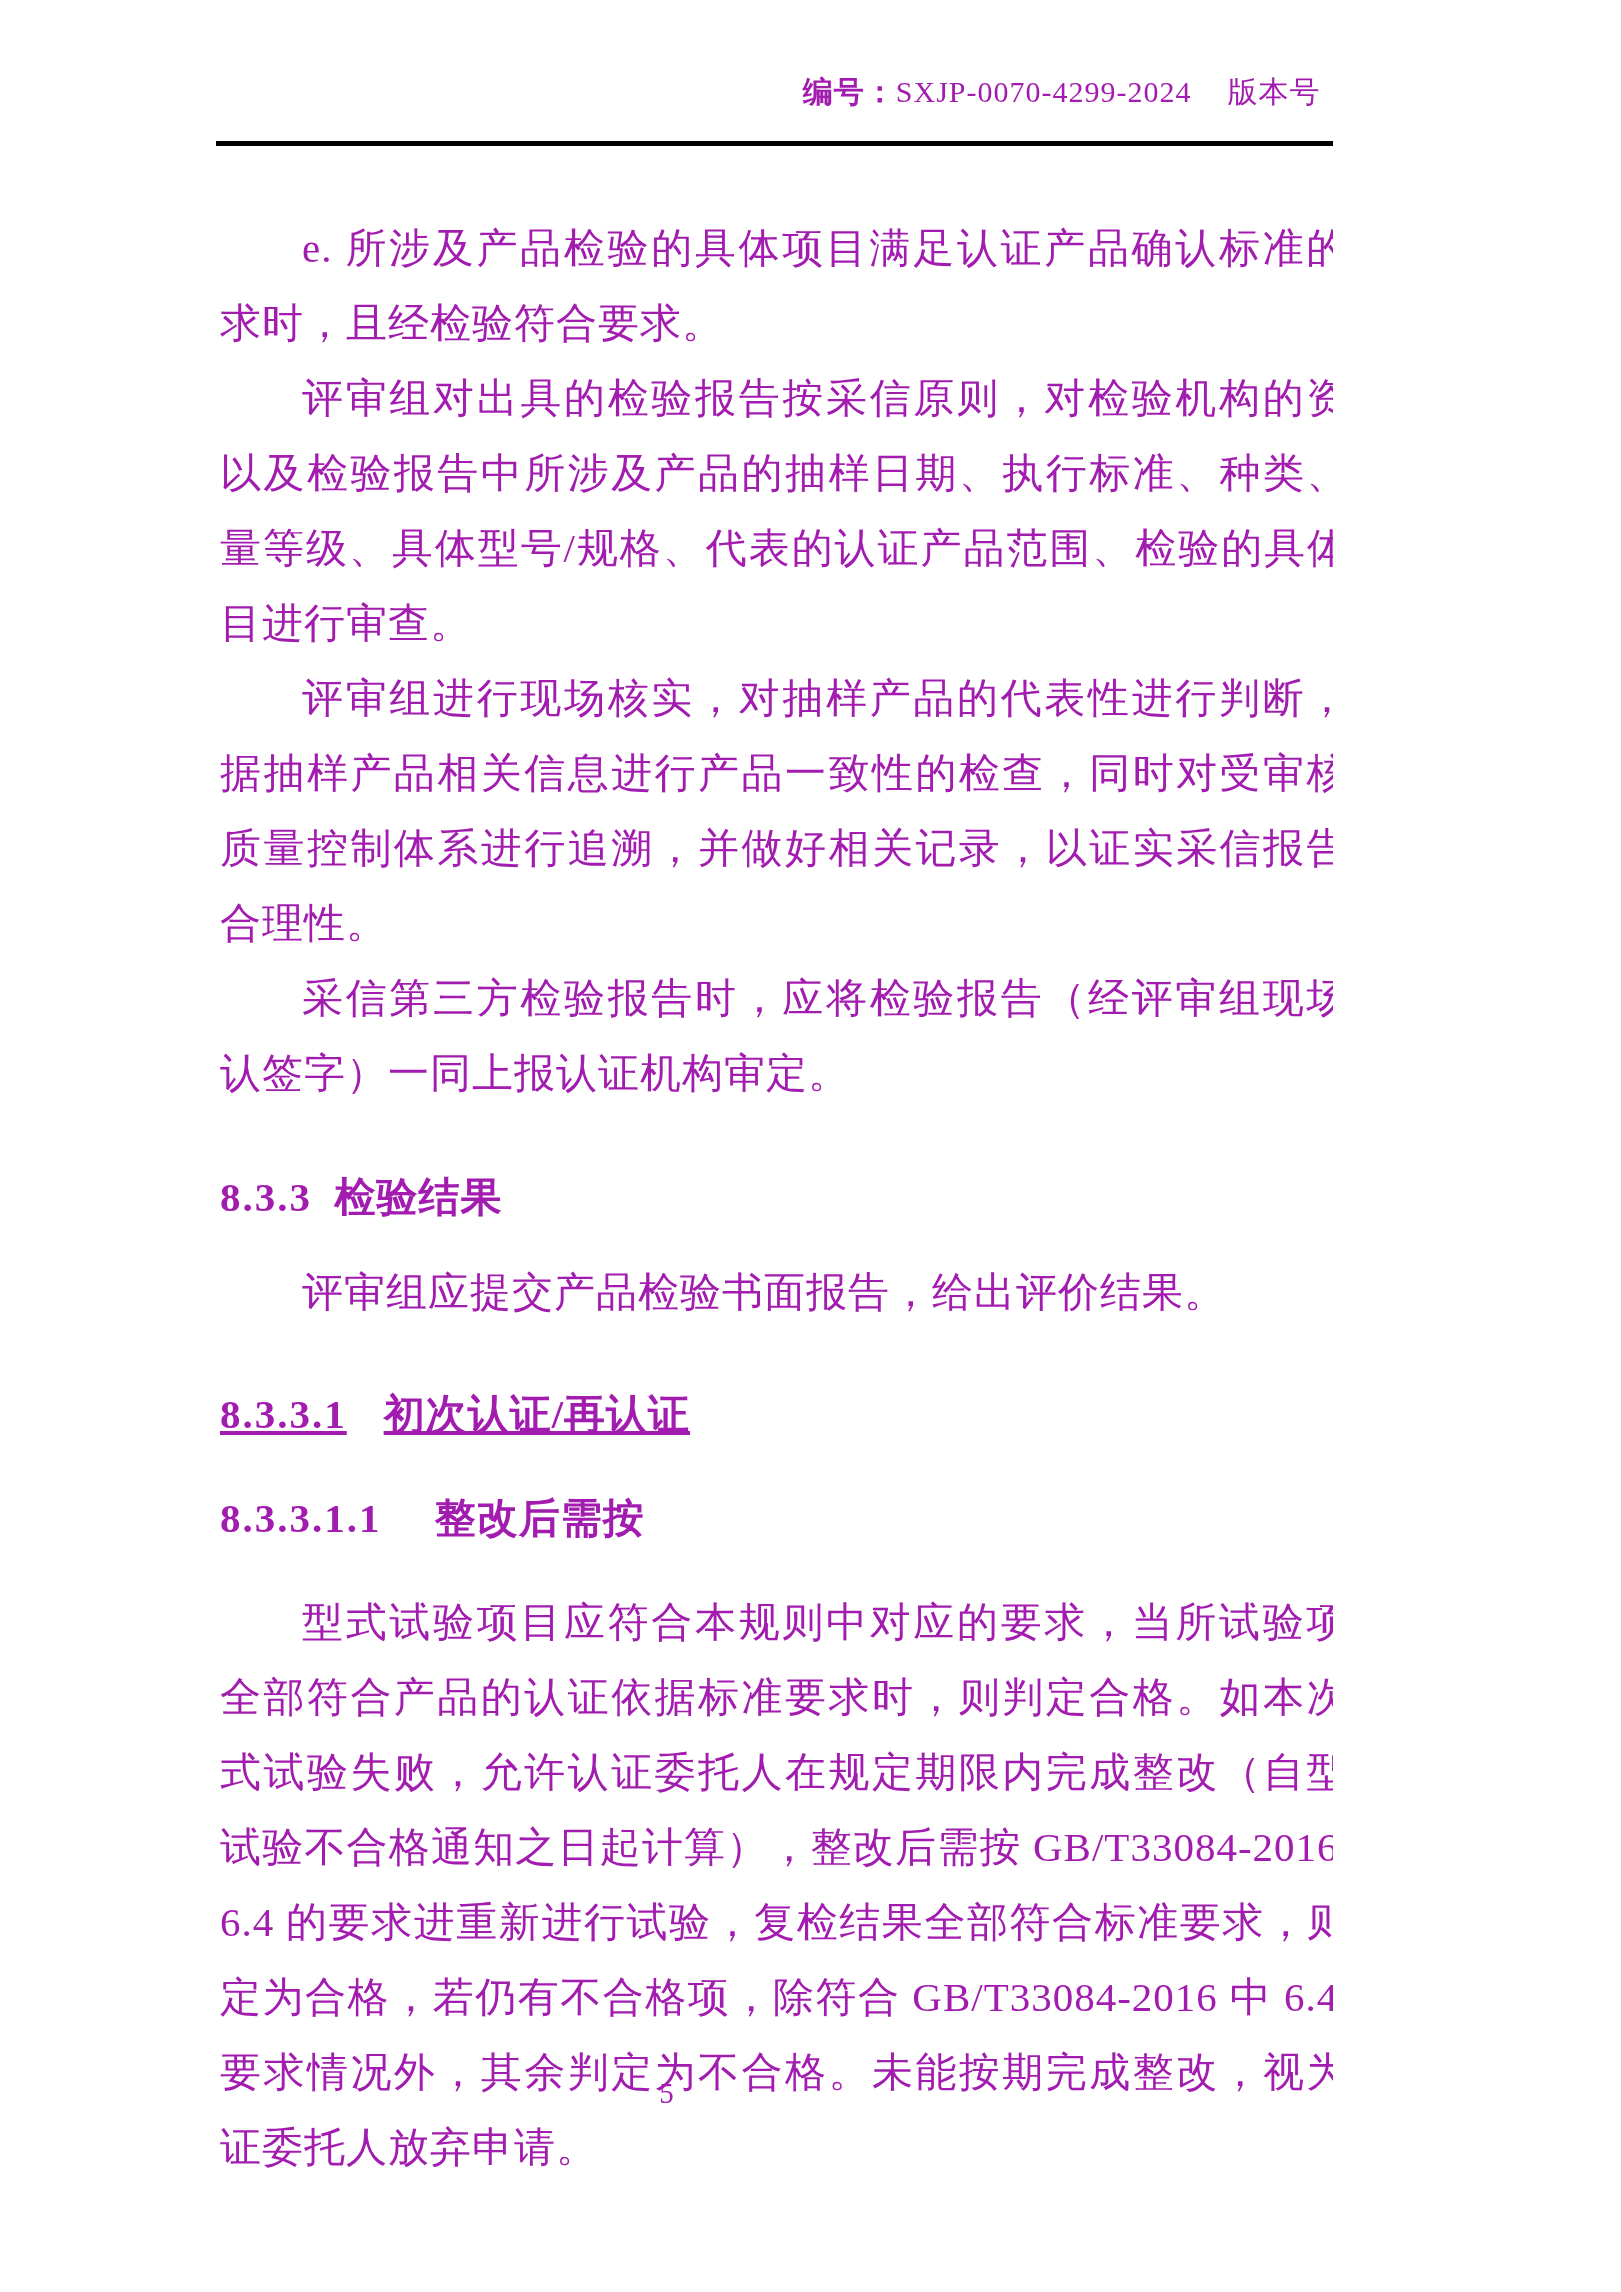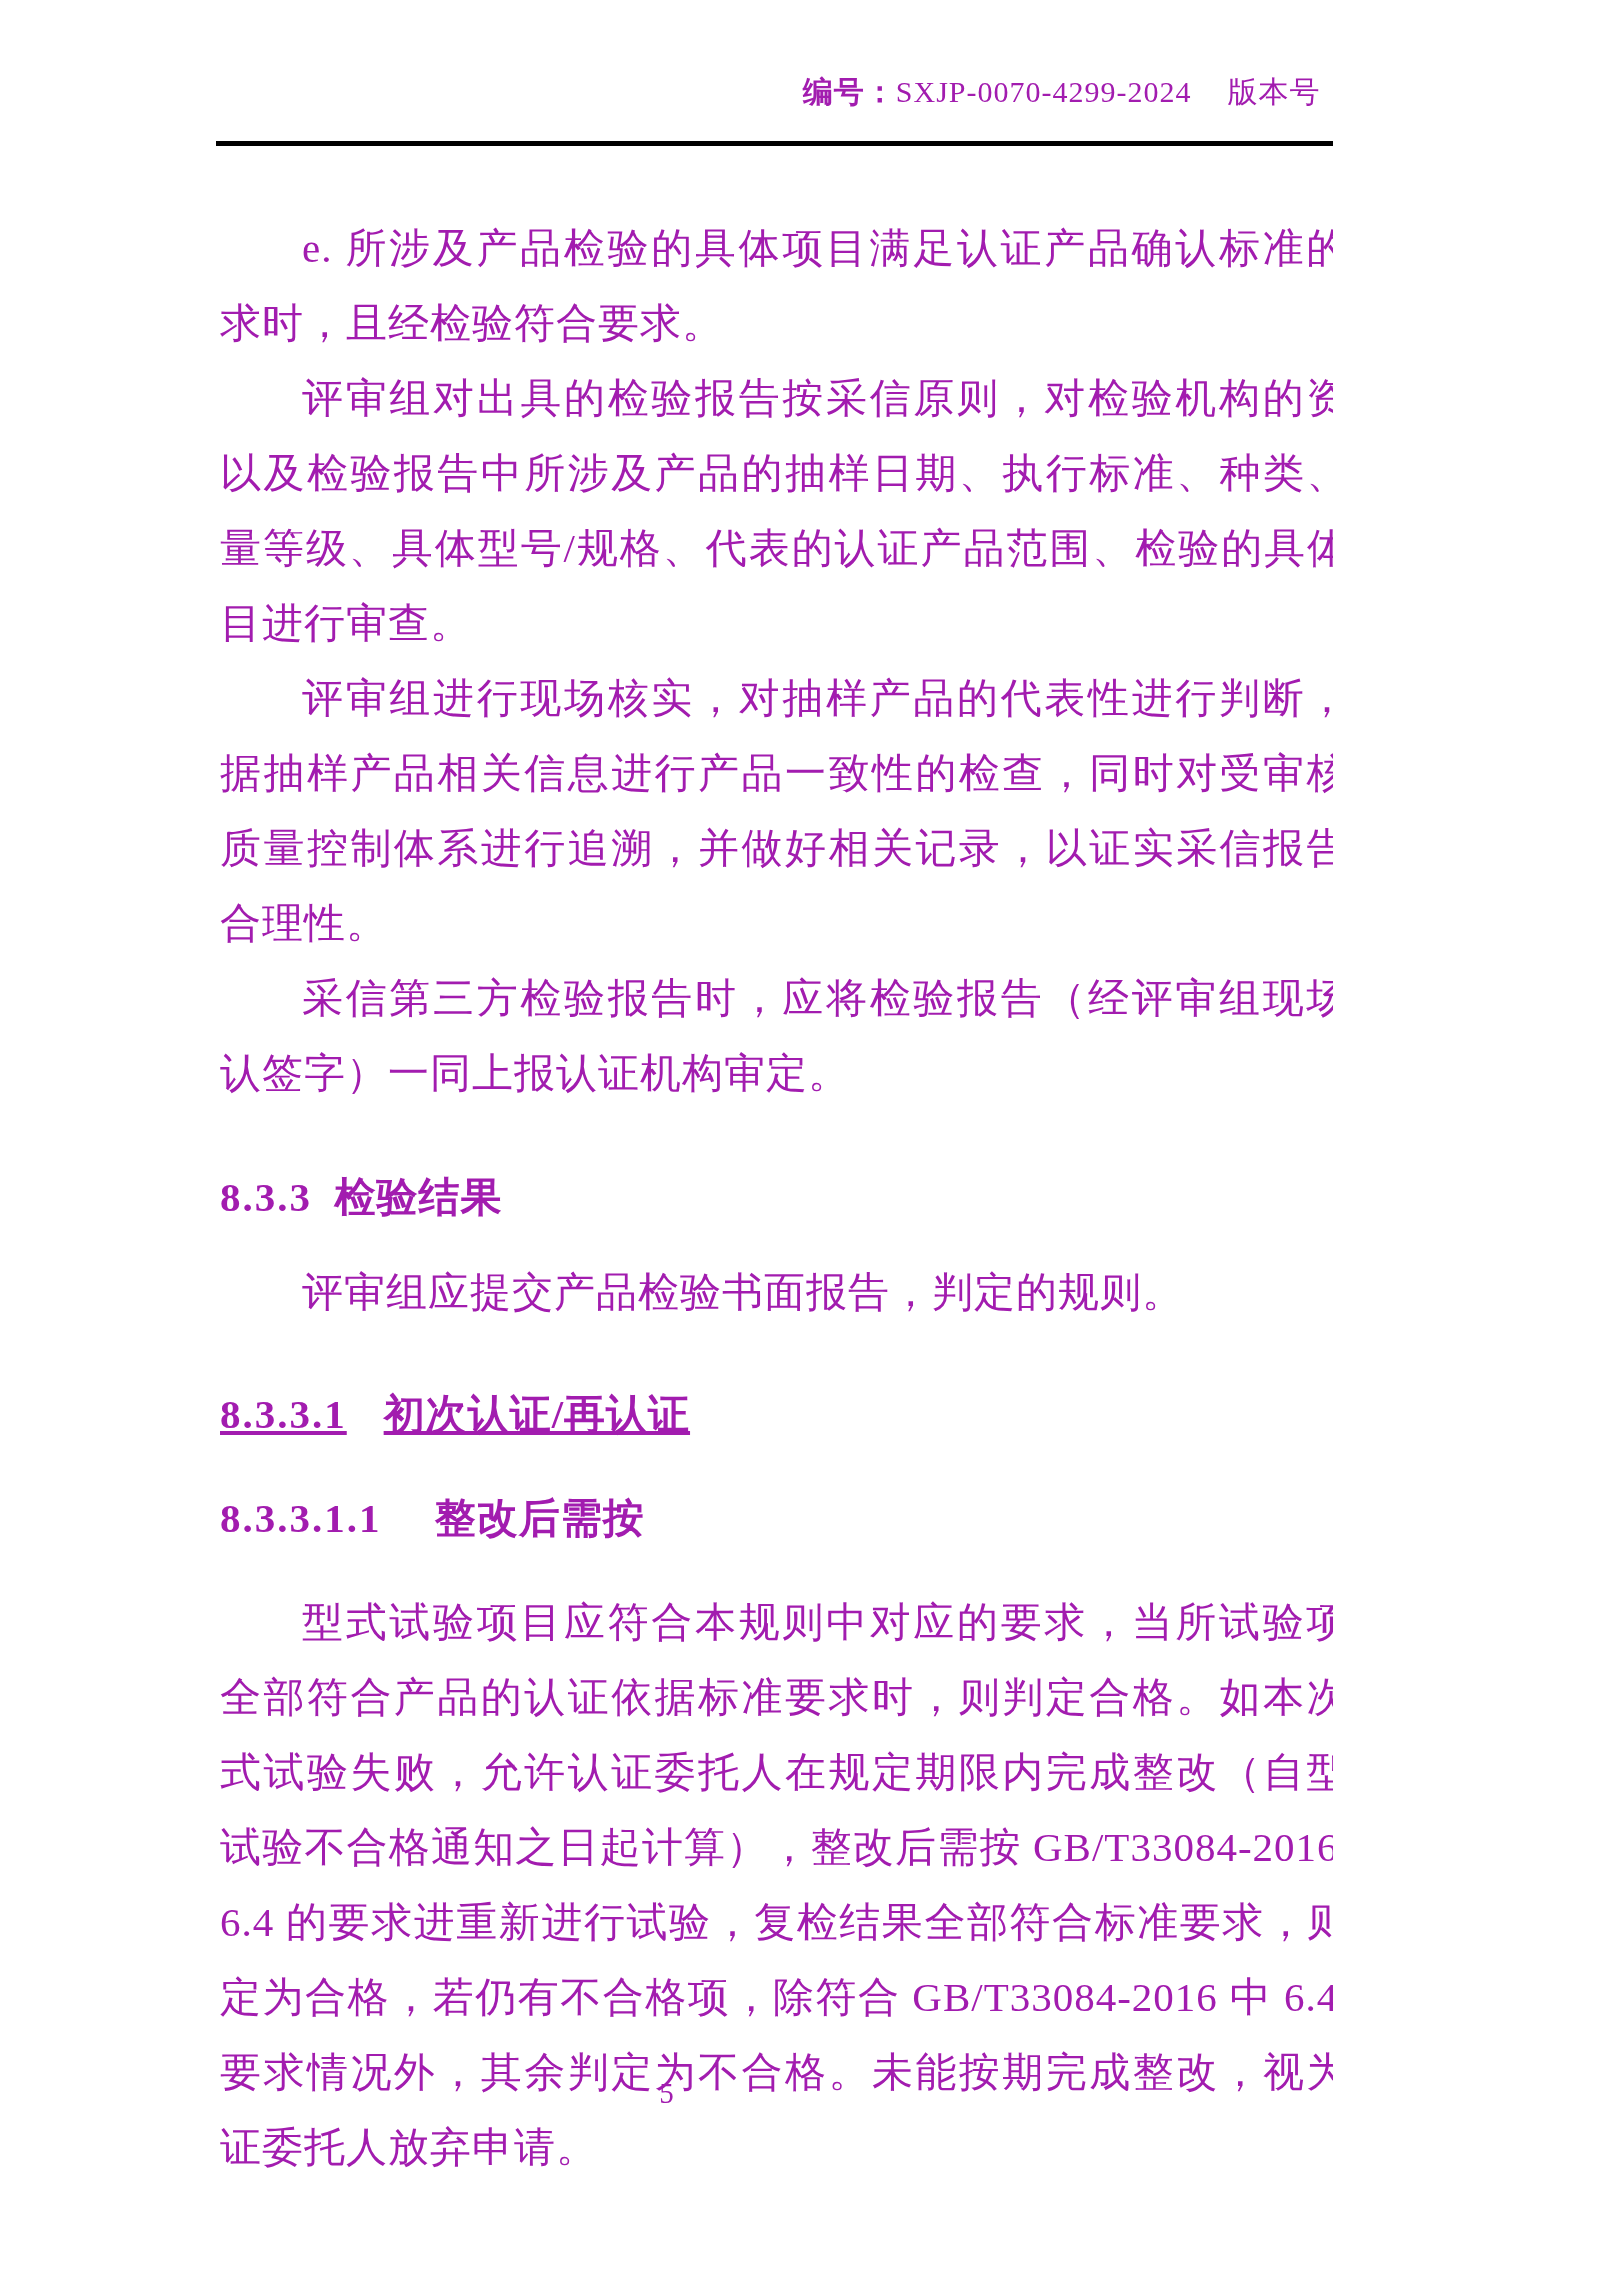--- a/index.html
+++ b/index.html
@@ -101,21 +101,21 @@
     <p class="para">评审组对出具的检验报告按采信原则，对检验机构的资格以及检验报告中所涉及产品的抽样日期、执行标准、种类、质量等级、具体型号/规格、代表的认证产品范围、检验的具体项目进行审查。</p>
 
     <p class="para">评审组进行现场核实，对抽样产品的代表性进行判断，根据抽样产品相关信息进行产品一致性的检查，同时对受审核方质量控制体系进行追溯，并做好相关记录，以证实采信报告的合理性。</p>
 
     <p class="para">采信第三方检验报告时，应将检验报告（经评审组现场确认签字）一同上报认证机构审定。</p>
 
     <h2 class="heading h1-style">
       <span class="h-num gap-sm">8.3.3</span><span>检验结果</span>
     </h2>
 
-    <p class="para after-heading">评审组应提交产品检验书面报告，判定的规则。</p>
+    <p class="para after-heading">评审组应提交产品检验书面报告，给出评价结果。</p>
 
     <h2 class="heading h2-style">
       <span class="h-num gap-md">8.3.3.1</span><span>初次认证/再认证</span>
     </h2>
 
     <h3 class="heading h3-style">
       <span class="h-num gap-lg">8.3.3.1.1</span><span>整改后需按</span>
     </h3>
 
     <p class="para last-para">型式试验项目应符合本规则中对应的要求，当所试验项目全部符合产品的认证依据标准要求时，则判定合格。如本次型式试验失败，允许认证委托人在规定期限内完成整改（自型式试验不合格通知之日起计算），整改后需按 GB/T33084-2016 中 6.4 的要求进重新进行试验，复检结果全部符合标准要求，则判定为合格，若仍有不合格项，除符合 GB/T33084-2016 中 6.4 的要求情况外，其余判定为不合格。未能按期完成整改，视为认证委托人放弃申请。</p>

